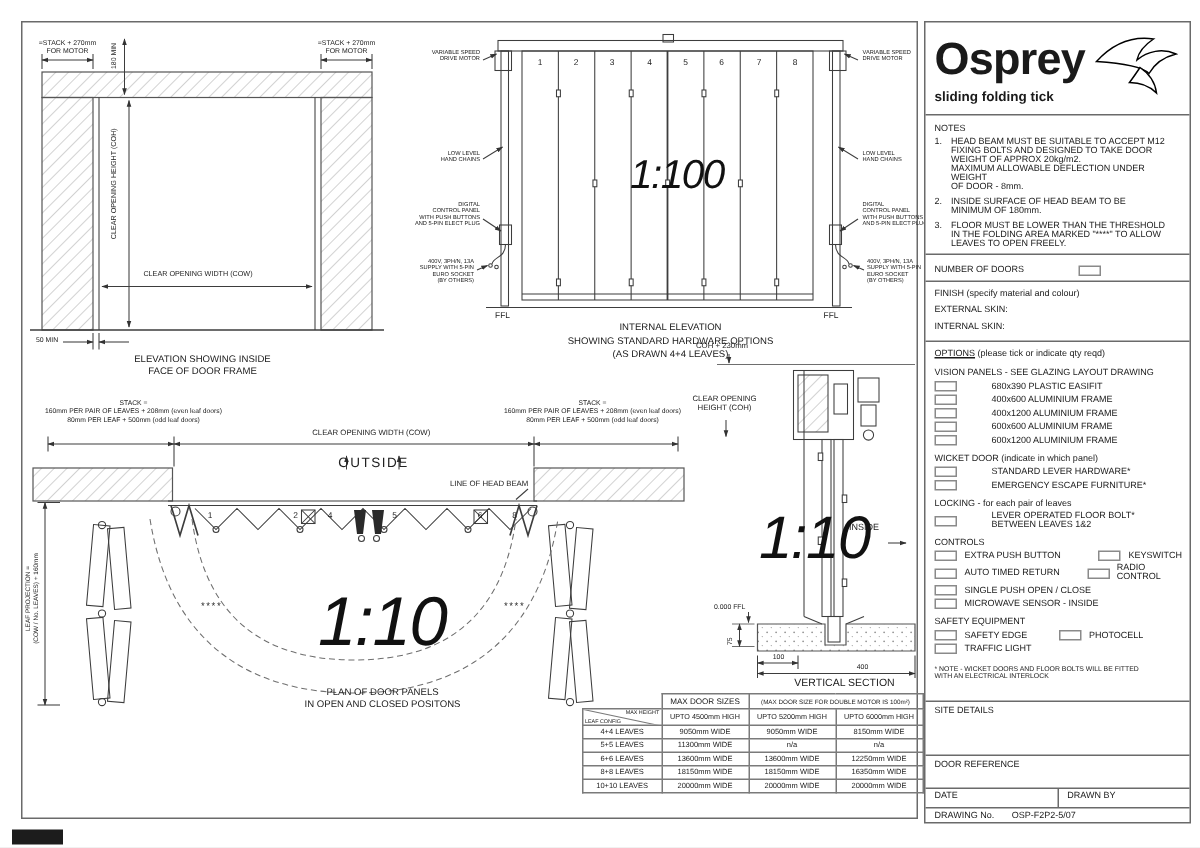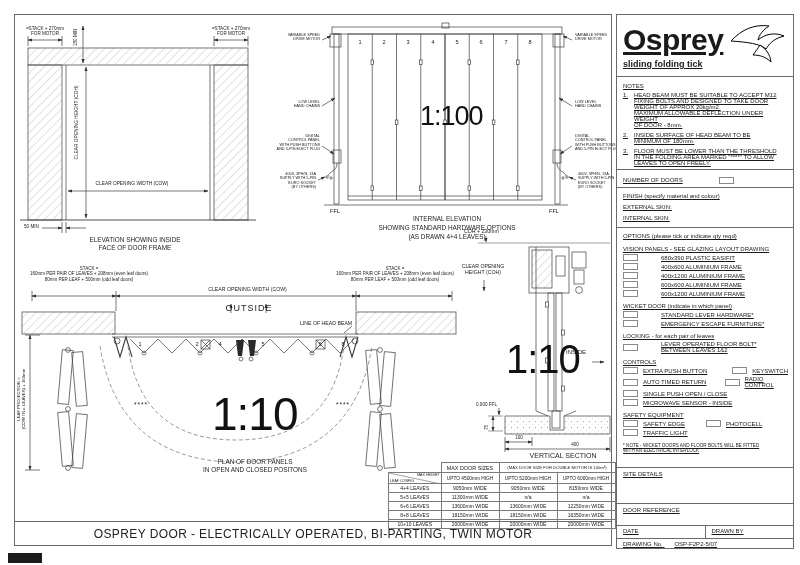--- a/index.html
+++ b/index.html
@@ -4,44 +4,41 @@
 <style>
   html,body{margin:0;padding:0;background:#e8e8e8;}
   .page{position:relative;width:800px;height:565px;background:#ffffff;overflow:hidden;
         font-family:"Liberation Sans",sans-serif;color:#1a1a1a;}
   .frame{position:absolute;border:1px solid #6a6a6a;background:#fff;box-sizing:border-box;}
   .lbl{position:absolute;color:#222;line-height:1.18;}
   .c{text-align:center;}
   .r{text-align:right;}
   .pre{white-space:pre-line;}
   .rot{transform:rotate(-90deg);transform-origin:0 0;}
-  .big{color:#111;line-height:0.95;letter-spacing:-1px;}
+  .big{color:#111;line-height:0.95;letter-spacing:-1px;font-style:italic;}
   
   .rp{position:absolute;left:616px;top:14px;width:178px;height:535px;border:1px solid #6a6a6a;
-      box-sizing:border-box;background:#fff;font-size:6px;text-decoration:underline;}
+      box-sizing:border-box;background:#fff;font-size:6px;}
   .sec{box-sizing:border-box;border-bottom:1px solid #6a6a6a;padding:3px 5px 0 6px;position:relative;}
   .cb{display:inline-block;width:15px;height:7px;border:1px solid #8a8a8a;background:#fff;
       box-sizing:border-box;flex:0 0 15px;}
   .oirow{display:flex;align-items:center;gap:5px;margin:2px 0;}
   .hd{font-size:6px;margin:3px 0 2px 0;}
   .tbl{border-collapse:collapse;table-layout:fixed;}
   .tbl td{border:1px solid #7a7a7a;font-size:5px;text-align:center;padding:0;
           overflow:hidden;white-space:nowrap;}
   .noborder{border:none !important;}
 </style>
 </head>
 <body>
 
 <div class="page">
 
   <div class="frame" style="left:14px;top:14px;width:598px;height:532px;"></div>
 
-  <div class="frame" style="left:14px;top:521px;width:598px;height:25px;display:flex;align-items:center;justify-content:center;">
-    <span style="font-size:12px;letter-spacing:0.4px;color:#222;">OSPREY DOOR - ELECTRICALLY OPERATED, BI-PARTING, TWIN MOTOR</span>
-  </div>
 
   <div style="position:absolute;left:8px;top:553px;width:34px;height:10px;background:#1c1c1c;"></div>
 
   <svg width="800" height="565" viewBox="0 0 800 565" style="position:absolute;left:0;top:0;" fill="none" stroke="#3d3d3d" stroke-width="0.7">
     <defs>
       <pattern id="hatch" width="6" height="6" patternUnits="userSpaceOnUse" patternTransform="rotate(45)">
         <line x1="0" y1="0" x2="0" y2="6" stroke="#a8a8a8" stroke-width="0.7"></line>
       </pattern>
       <pattern id="stipple" width="6" height="6" patternUnits="userSpaceOnUse">
         <circle cx="1.4" cy="1.6" r="0.55" fill="#8a8a8a" stroke="none"></circle>

